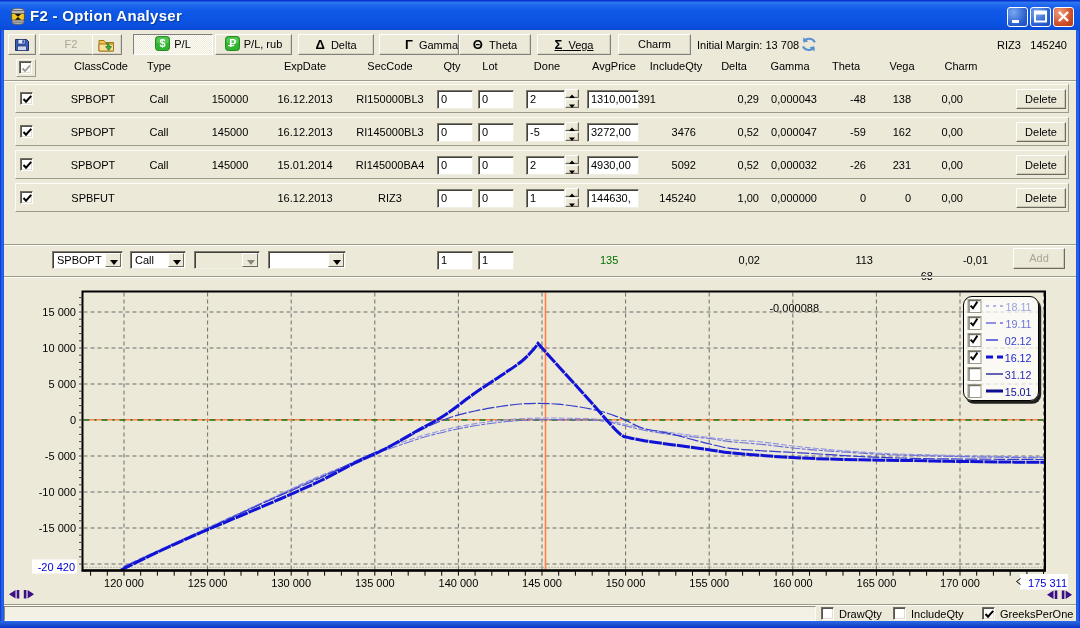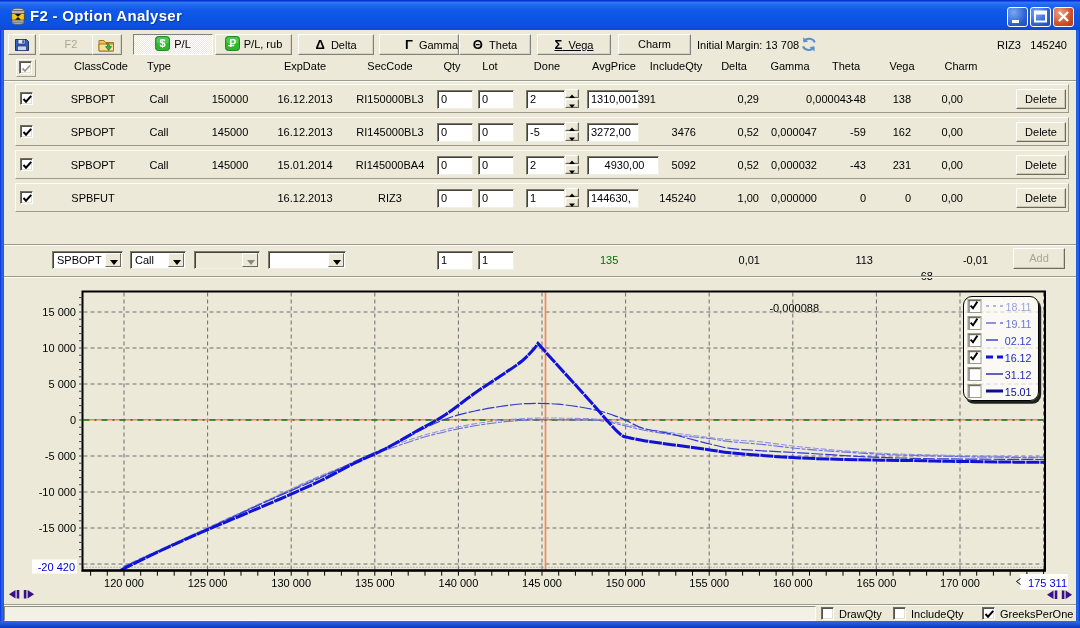--- a/index.html
+++ b/index.html
@@ -173,21 +173,21 @@
       <div class="inp" style="left:510px; top:5px; width:39px;">2</div>
       <div class="pbtn" style="left:549px; top:4px; width:14px; height:9px;"><svg width="12" height="7" viewBox="0 0 12 7">
           <path d="M6 1.5 L3 5 L9 5 Z" fill="#000"></path>
         </svg></div>
       <div class="pbtn" style="left:549px; top:14px; width:14px; height:9px;"><svg width="12" height="7" viewBox="0 0 12 7">
           <path d="M6 5 L3 1.5 L9 1.5 Z" fill="#000"></path>
         </svg></div>
       <div class="inp" style="left:571px; top:5px; width:52px;">1310,00</div>
       <div class="cell cr" style="left:640px;">1391</div>
       <div class="cell cr" style="left:743px;">0,29</div>
-      <div class="cell cr" style="left:836px;text-align:right;">0,000043</div>
+      <div class="cell cr" style="left:801px;text-align:right;">0,000043</div>
       <div class="cell cr" style="left:850px;">-48</div>
       <div class="cell cr" style="left:895px;">138</div>
       <div class="cell cr" style="left:947px;">0,00</div>
       <div class="pbtn" style="left:1000px; top:4px; width:50px; height:20px; line-height:18px;">Delete</div>
     </div>
     <div class="rowbox" style="top:117px;">
       <div class="cb" style="left:4px; top:7px;">
         <svg width="13" height="13" viewBox="0 0 13 13">
           <path d="M2.5 6 L5 8.7 L10.2 2.8" stroke="#000" stroke-width="2" fill="none"></path>
         </svg>
@@ -228,25 +228,25 @@
       <div class="cell cc" style="left:374px;">RI145000BA4</div>
       <div class="inp" style="left:421px; top:5px; width:36px;">0</div>
       <div class="inp" style="left:462px; top:5px; width:36px;">0</div>
       <div class="inp" style="left:510px; top:5px; width:39px;">2</div>
       <div class="pbtn" style="left:549px; top:4px; width:14px; height:9px;"><svg width="12" height="7" viewBox="0 0 12 7">
           <path d="M6 1.5 L3 5 L9 5 Z" fill="#000"></path>
         </svg></div>
       <div class="pbtn" style="left:549px; top:14px; width:14px; height:9px;"><svg width="12" height="7" viewBox="0 0 12 7">
           <path d="M6 5 L3 1.5 L9 1.5 Z" fill="#000"></path>
         </svg></div>
-      <div class="inp" style="left:571px; top:5px; width:72px;text-align:center;">4930,00</div>
+      <div class="inp" style="left:571px; top:5px; width:52px;">4930,00</div>
       <div class="cell cr" style="left:680px;">5092</div>
       <div class="cell cr" style="left:743px;">0,52</div>
       <div class="cell cr" style="left:801px;">0,000032</div>
-      <div class="cell cr" style="left:850px;">-43</div>
+      <div class="cell cr" style="left:850px;">-26</div>
       <div class="cell cr" style="left:895px;">231</div>
       <div class="cell cr" style="left:947px;">0,00</div>
       <div class="pbtn" style="left:1000px; top:4px; width:50px; height:20px; line-height:18px;">Delete</div>
     </div>
     <div class="rowbox" style="top:183px;">
       <div class="cb" style="left:4px; top:7px;">
         <svg width="13" height="13" viewBox="0 0 13 13">
           <path d="M2.5 6 L5 8.7 L10.2 2.8" stroke="#000" stroke-width="2" fill="none"></path>
         </svg>
       </div>
@@ -283,21 +283,21 @@
       </div>
     <div class="combo dis" style="left:194px; top:251px; width:66px;">
         <span class="ca"></span>
       </div>
     <div class="combo" style="left:268px; top:251px; width:78px;">
         <span class="ca"></span>
       </div>
     <div class="inp" style="left:437px; top:251px; width:36px;">1</div>
     <div class="inp" style="left:478px; top:251px; width:36px;">1</div>
     <div class="grn" style="position:absolute; left:600px; top:254px;">135</div>
-    <div class="cr" style="position:absolute; left:760px; top:254px;">0,01</div>
+    <div class="cr" style="position:absolute; left:760px; top:254px;">0,02</div>
     <div class="cr" style="position:absolute; left:819px; top:254px;margin-top:48px;">-0,000088</div>
     <div class="cr" style="position:absolute; left:873px; top:254px;">113</div>
     <div class="cr" style="position:absolute; left:933px; top:270px;">-68</div>
     <div class="cr" style="position:absolute; left:988px; top:254px;">-0,01</div>
     <div class="pbtn gray" style="left:1013px; top:248px; width:52px; height:21px; line-height:19px;">Add</div>
     <div style="position:absolute; left:4px; top:276px; width:1072px; border-top:1px solid #9c9a8a; border-bottom:1px solid #fcfbf6;"></div>
   </div>
   <div id="chartpanel">
 <svg id="chartsvg" style="position:absolute; left:0; top:0;" width="1080" height="628" viewBox="0 0 1080 628">
 <defs>

